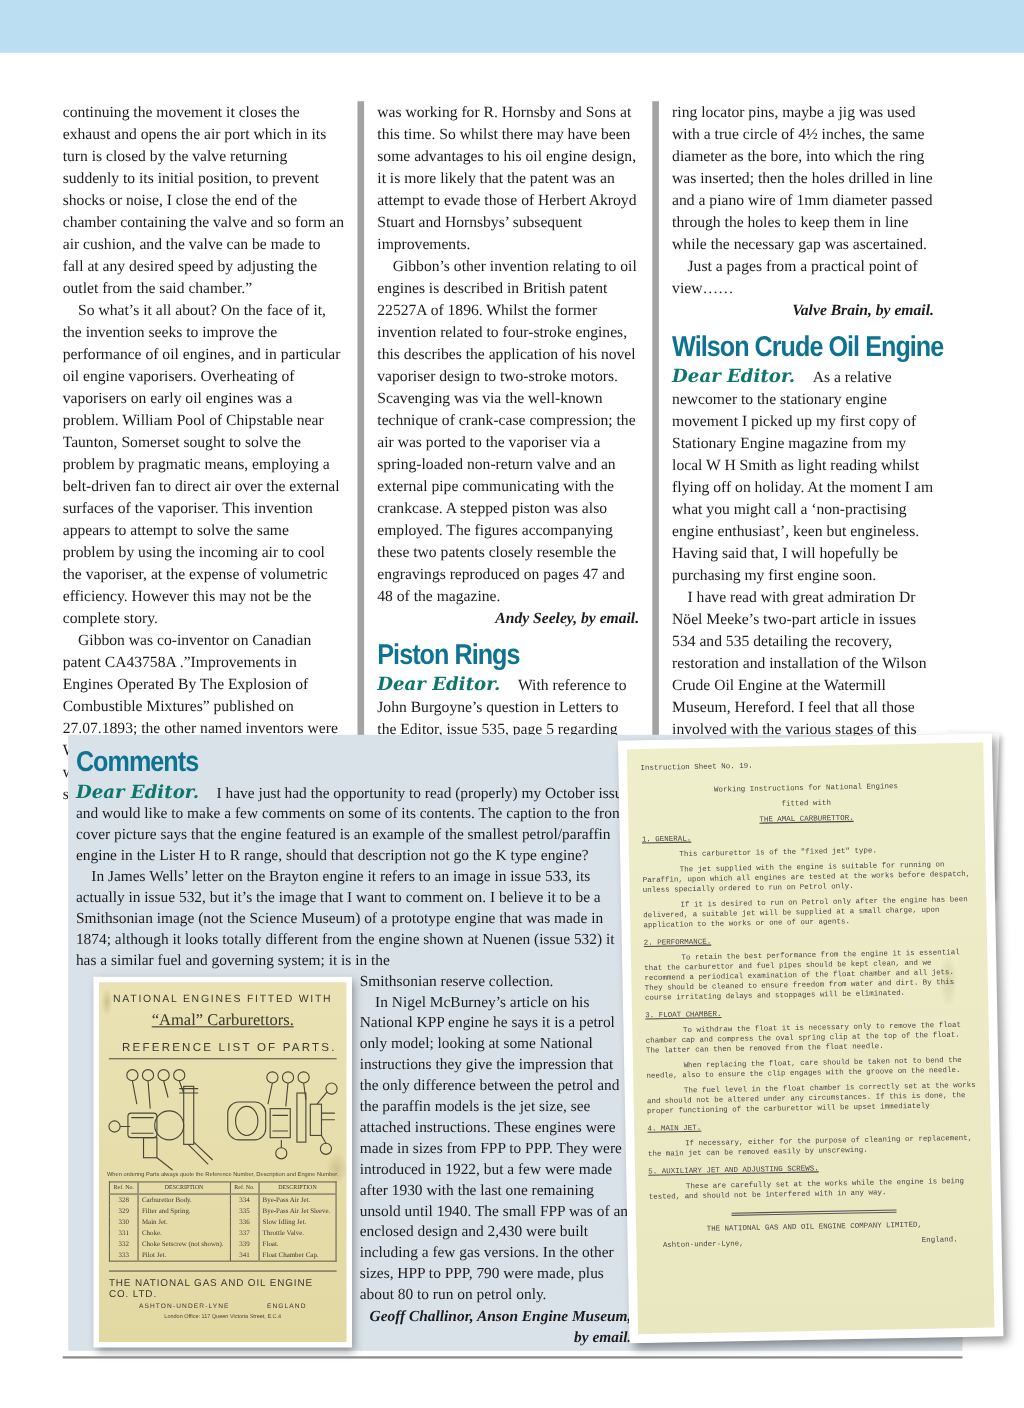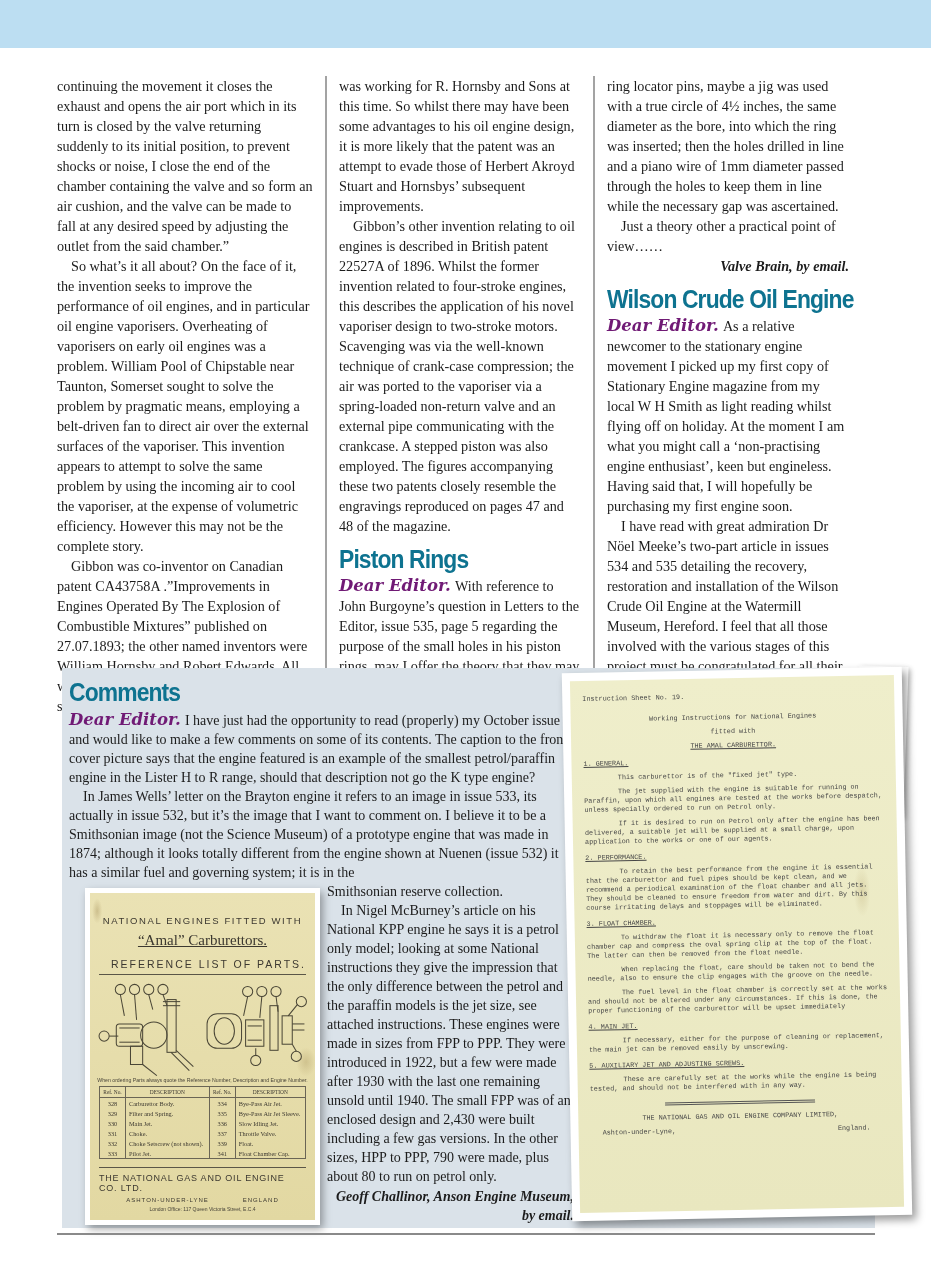--- a/index.html
+++ b/index.html
@@ -2,52 +2,52 @@
 <html><head>
 <meta charset="utf-8">
 <style>
   * { margin:0; padding:0; box-sizing:border-box; }
   body { background:#888; }
   .page { position:relative; width:931px; height:1280px; background:#ffffff; overflow:hidden;
           font-family:"Liberation Serif", serif; color:#1c1c1c; margin:0 auto; }
   .top-band { position:absolute; left:0; top:0; width:931px; height:48px; background:#bcdef2; }
 
   
-  .cols { position:absolute; left:57px; top:76px; width:820px; display:flex; }
+  .cols { position:absolute; left:57px; top:92px; width:820px; display:flex; }
   .col  { width:256px; font-size:14.2px; line-height:20px; min-height:570px; }
-  .col + .col { margin-left:12px; padding-left:12px; border-left:2px solid #a3a3a3; }
+  .col + .col { margin-left:12px; padding-left:12px; border-left:6px solid #a3a3a3; }
   .col p { margin:0; }
   p.ind { text-indent:14px; }
   .sig { text-align:right; font-weight:bold; font-style:italic; margin-top:1px; }
   .heading { font-family:"Liberation Sans", sans-serif; font-weight:bold; color:#0e7390;
              font-size:26px; letter-spacing:-1px; line-height:28px; white-space:nowrap;
              transform:scaleX(0.88); transform-origin:left center; margin:9px 0 3px; }
   .dear { font-family:"DejaVu Serif", serif; font-style:italic; font-weight:bold;
-          color:#701a75; font-size:16.5px; margin-right:4px; }
+          color:#0f766e; font-size:16.5px; margin-right:16px; }
 
   
   .comments-box { position:absolute; left:62px; top:668px; width:813px; height:560px;
                   background:#dae2e9; }
   .comments-inner { padding:8px 0 0 7px; font-size:14px; line-height:19px; }
   .comments-inner .wide { width:505px; }
   .comments-row { display:flex; }
   .comments-spacer { width:258px; flex:none; }
   .narrow { width:247px; flex:none; }
   .comments-box .heading { margin:2px 0 4px; }
 
   
   .amal-card { position:absolute; left:85px; top:888px; width:235px; height:337px;
                background:#fff; padding:5px; box-shadow:3px 4px 8px rgba(0,0,0,0.35); }
   .amal-in { position:relative; width:100%; height:100%; overflow:hidden; color:#3c3830;
              background:
                radial-gradient(closest-side at 12% 30%, rgba(120,90,30,0.25), rgba(120,90,30,0) 70%) 0 0/60px 60px no-repeat,
                radial-gradient(closest-side at 80% 70%, rgba(120,90,30,0.2), rgba(120,90,30,0) 70%) 160px 120px/70px 70px no-repeat,
                linear-gradient(#eae2b4, #e2d8a2); }
   .amal-in { font-family:"Liberation Sans", sans-serif; }
-  .amal-t1 { text-align:center; font-size:9.5px; letter-spacing:1.6px; padding-top:22px; }
+  .amal-t1 { text-align:center; font-size:9.5px; letter-spacing:1.6px; padding-top:10px; }
   .amal-t2 { text-align:center; font-family:"Liberation Serif", serif; font-size:15px; margin-top:6px;
              text-decoration:underline; }
   .amal-t3 { text-align:right; font-size:10.5px; letter-spacing:2px; margin-top:9px; padding-bottom:4px;
              border-bottom:1px solid #5a5647; width:92%; margin-left:4%; }
   .amal-diagrams { display:flex; justify-content:space-between; padding:4px 6px 0; height:100px; }
   .amal-caption { font-size:5.2px; text-align:center; margin-top:2px; color:#4a463a; }
   .amal-table { width:92%; margin:3px auto 0; border-collapse:collapse; font-size:6.3px;
                 font-family:"Liberation Serif", serif; border:1px solid #6a6555; }
   .amal-table th { font-size:5.4px; border-bottom:1px solid #6a6555; padding:2px 0; font-weight:normal; }
   .amal-table td { padding:1.5px 0 1.5px 3px; }
@@ -96,27 +96,28 @@
 
     <div class="col">
       <p>continuing the movement it closes the exhaust and opens the air port which in its turn is closed by the valve returning suddenly to its initial position, to prevent shocks or noise, I close the end of the chamber containing the valve and so form an air cushion, and the valve can be made to fall at any desired speed by adjusting the outlet from the said chamber.”</p>
       <p class="ind">So what’s it all about? On the face of it, the invention seeks to improve the performance of oil engines, and in particular oil engine vaporisers. Overheating of vaporisers on early oil engines was a problem. William Pool of Chipstable near Taunton, Somerset sought to solve the problem by pragmatic means, employing a belt-driven fan to direct air over the external surfaces of the vaporiser. This invention appears to attempt to solve the same problem by using the incoming air to cool the vaporiser, at the expense of volumetric efficiency. However this may not be the complete story.</p>
       <p class="ind">Gibbon was co-inventor on Canadian patent CA43758A .”Improvements in Engines Operated By The Explosion of Combustible Mixtures” published on 27.07.1893; the other named inventors were William Hornsby and Robert Edwards. All were listed as residents of Grantham, suggesting that Gibbon</p>
     </div>
 
     <div class="col">
       <p>was working for R. Hornsby and Sons at this time. So whilst there may have been some advantages to his oil engine design, it is more likely that the patent was an attempt to evade those of Herbert Akroyd Stuart and Hornsbys’ subsequent improvements.</p>
       <p class="ind">Gibbon’s other invention relating to oil engines is described in British patent 22527A of 1896. Whilst the former invention related to four-stroke engines, this describes the application of his novel vaporiser design to two-stroke motors. Scavenging was via the well-known technique of crank-case compression; the air was ported to the vaporiser via a spring-loaded non-return valve and an external pipe communicating with the crankcase. A stepped piston was also employed. The figures accompanying these two patents closely resemble the engravings reproduced on pages 47 and 48 of the magazine.</p>
+      <p class="sig">Andy Seeley, by email.</p>
       <div class="heading">Piston Rings</div>
       <p><span class="dear">Dear Editor.</span><span>With reference to John Burgoyne’s question in Letters to the Editor, issue 535, page 5 regarding the purpose of the small holes in his piston rings, may I offer the theory that they may be “tooling holes”? In gapping the rings while building a new engine, taking into account the diameter of the</span></p>
     </div>
 
     <div class="col">
       <p>ring locator pins, maybe a jig was used with a true circle of 4½ inches, the same diameter as the bore, into which the ring was inserted; then the holes drilled in line and a piano wire of 1mm diameter passed through the holes to keep them in line while the necessary gap was ascertained.</p>
-      <p class="ind">Just a theory other a practical point of view……</p>
+      <p class="ind">Just a pages from a practical point of view……</p>
       <p class="sig">Valve Brain, by email.</p>
       <div class="heading">Wilson Crude Oil Engine</div>
       <p><span class="dear">Dear Editor.</span><span>As a relative newcomer to the stationary engine movement I picked up my first copy of Stationary Engine magazine from my local W H Smith as light reading whilst flying off on holiday. At the moment I am what you might call a ‘non-practising engine enthusiast’, keen but engineless. Having said that, I will hopefully be purchasing my first engine soon.</span></p>
       <p class="ind">I have read with great admiration Dr Nöel Meeke’s two-part article in issues 534 and 535 detailing the recovery, restoration and installation of the Wilson Crude Oil Engine at the Watermill Museum, Hereford. I feel that all those involved with the various stages of this project must be congratulated for all their efforts in completing the mammoth task; I am sure that they are justifiably proud of their work.</p>
       <p class="sig">Thomas Porter, by email.</p>
     </div>
   </div>
 
   <div class="comments-box">
     <div class="comments-inner">

